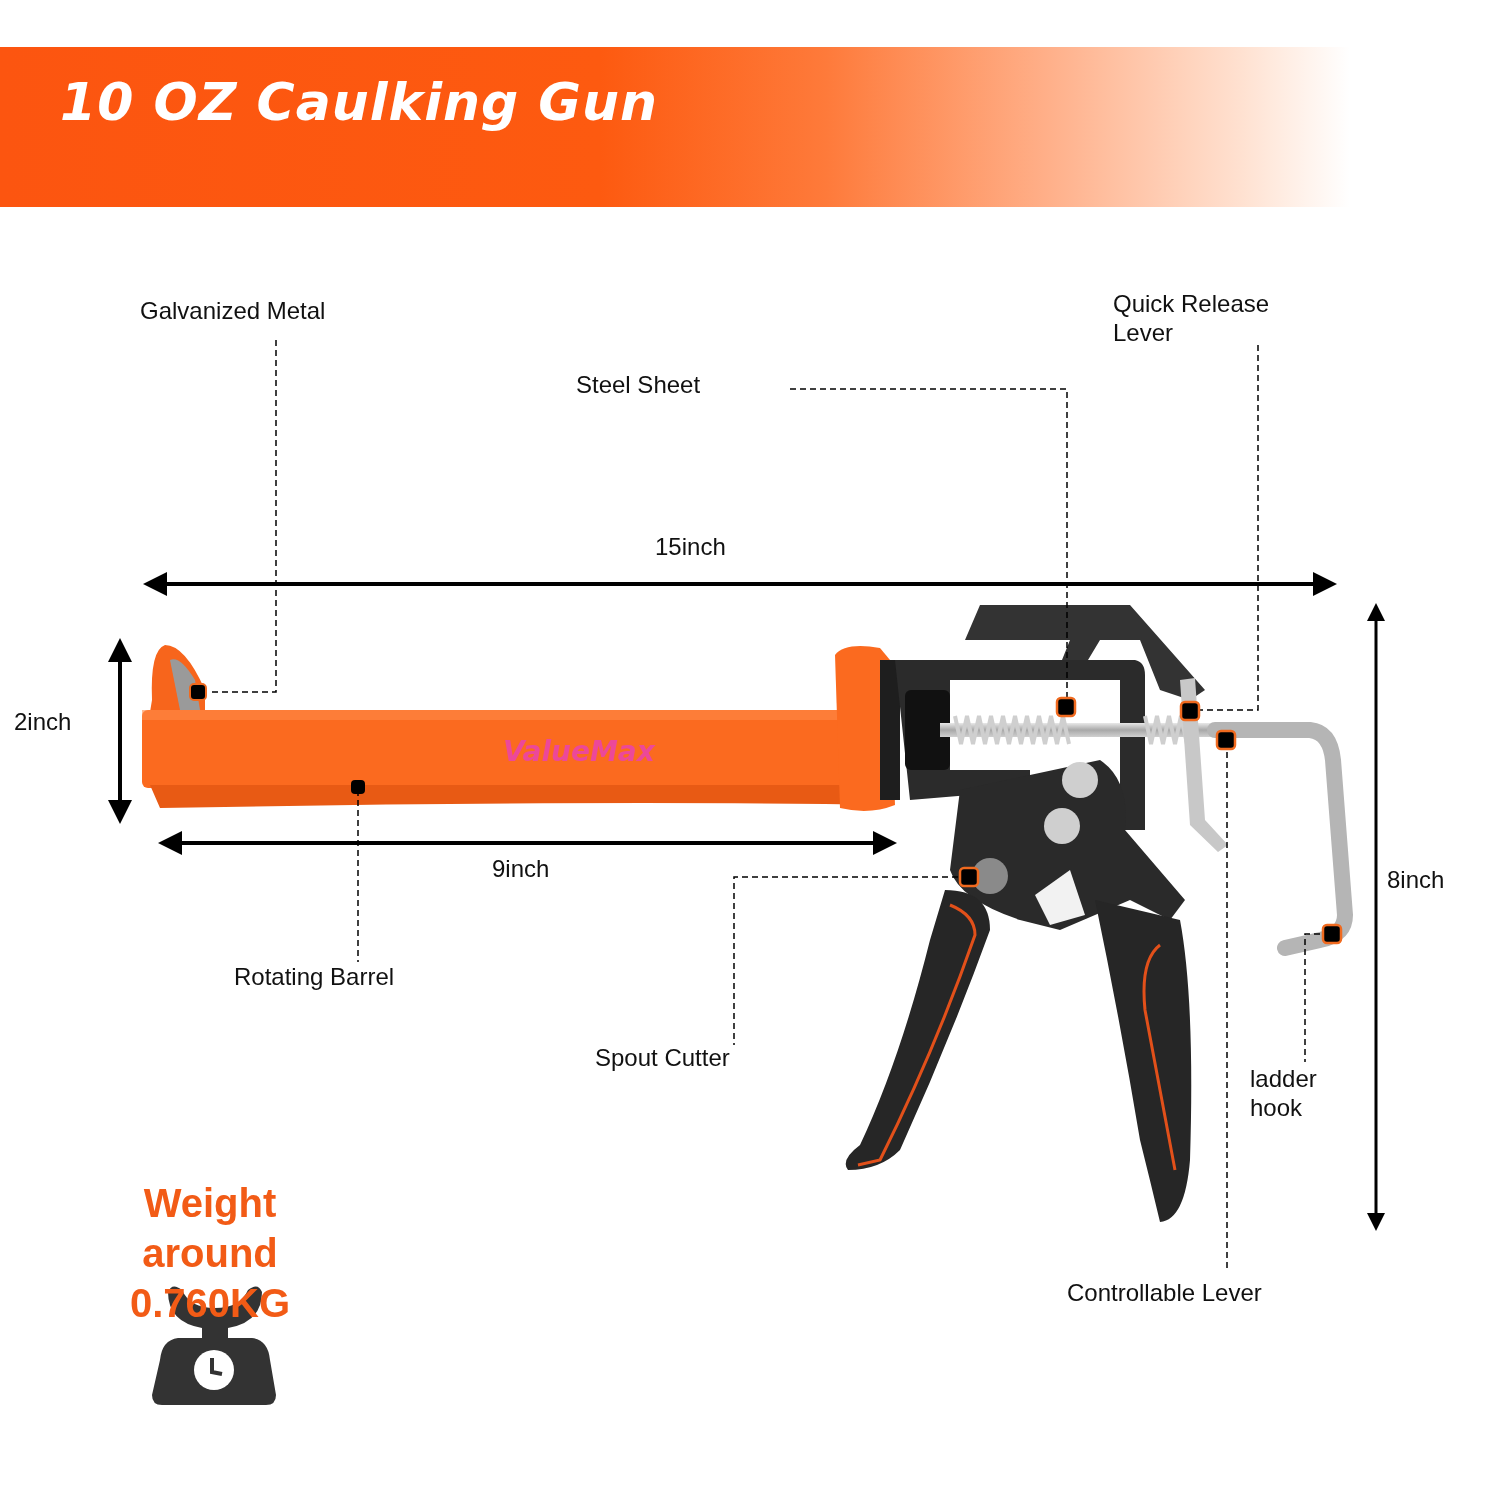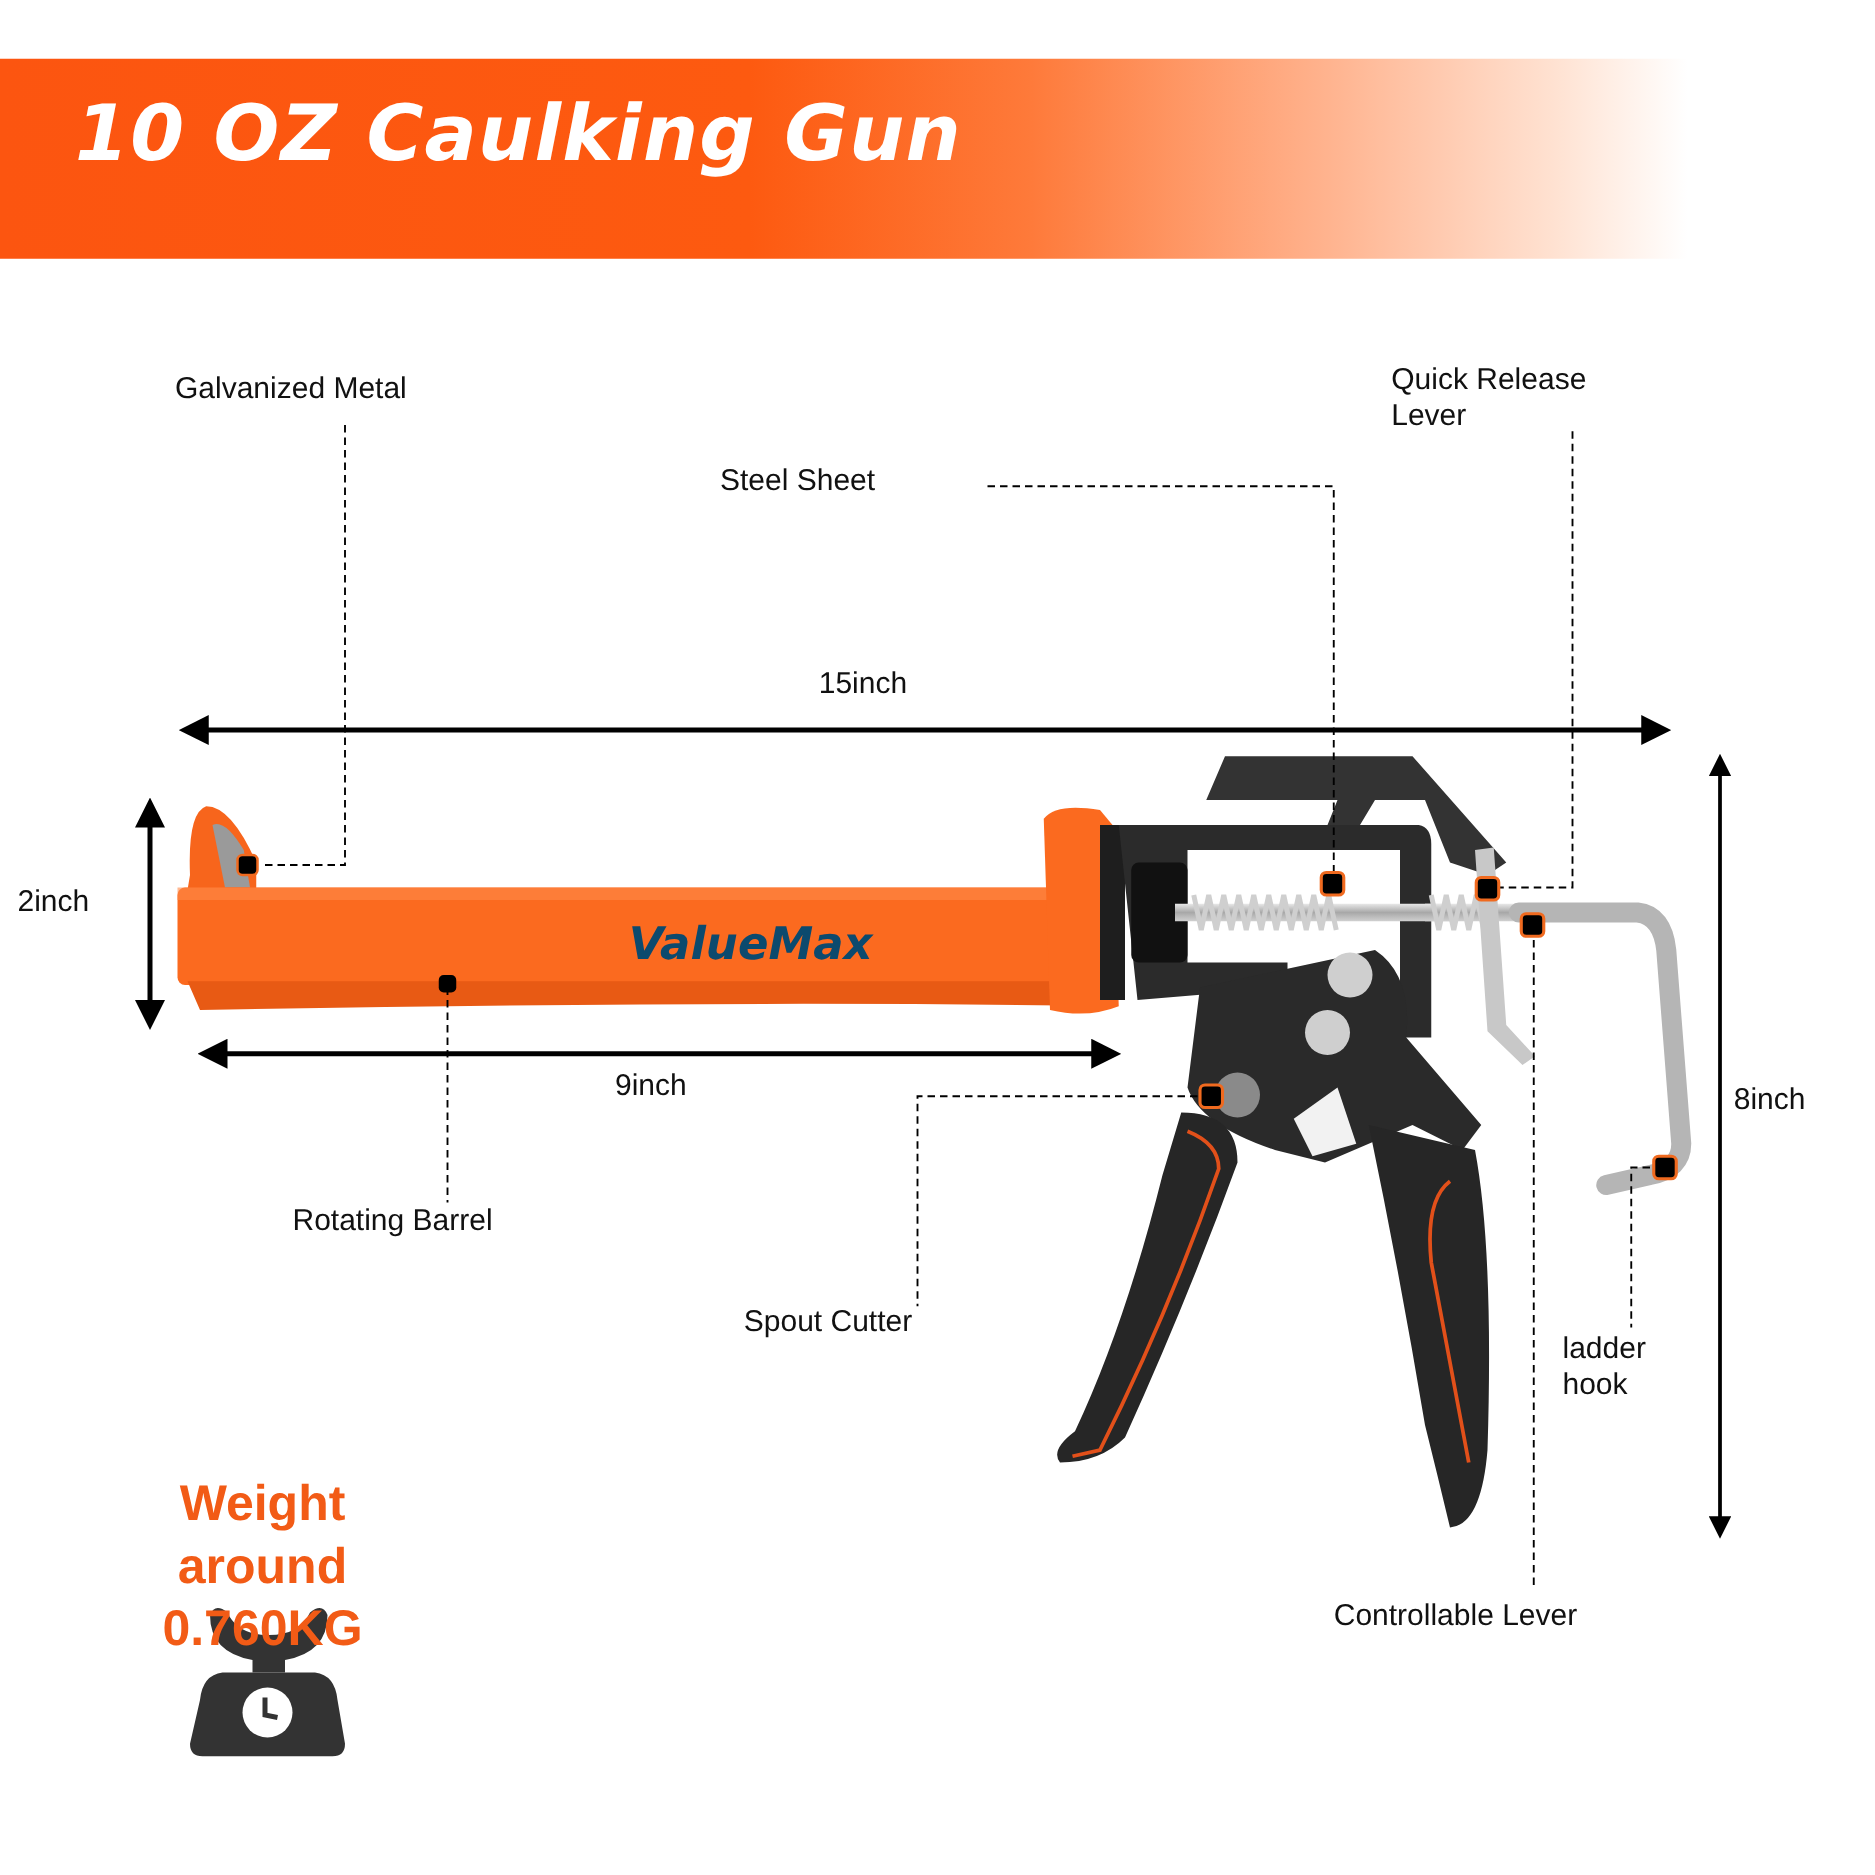--- a/index.html
+++ b/index.html
@@ -1,29 +1,29 @@
 <!DOCTYPE html>
 <html><head>
 <meta charset="utf-8">
 <style>
   html, body { margin: 0; padding: 0; background: #ffffff; }
   body { width: 1500px; height: 1500px; position: relative; overflow: hidden;
          font-family: "Liberation Sans", sans-serif; color: #000; }
   .banner { position: absolute; left: 0; top: 47px; width: 1500px; height: 160px;
             background: linear-gradient(90deg, #fc5510 0%, #fd5a10 40%, #fe7a3a 55%, #ffb08a 70%, #ffe2d2 83%, #ffffff 90%); }
-  .banner-title { position: absolute; left: 60px; top: 76px; font-size: 62px; font-weight: bold;
+  .banner-title { position: absolute; left: 60px; top: 76px; font-size: 52px; font-weight: bold;
                   font-style: italic; color: #fff; letter-spacing: 1px; line-height: 1; transform: scaleX(1.0);
                   font-family: "DejaVu Sans", sans-serif; }
   .label { position: absolute; font-size: 24px; line-height: 1.22; white-space: nowrap; color: #111; }
   .dim { position: absolute; font-size: 24px; color: #111; white-space: nowrap; }
   .weight { position: absolute; left: 60px; top: 1178px; width: 300px; text-align: center; color: #f25b16;
             font-weight: bold; font-size: 40px; line-height: 1.25; }
   svg.layer { position: absolute; left: 0; top: 0; }
-  .brand { position: absolute; left: 503px; top: 735px; font-size: 36px; font-weight: bold; font-style: italic;
-           color: #0c4a6e; font-family: "DejaVu Sans", sans-serif; letter-spacing: 0px; }
+  .brand { position: absolute; left: 503px; top: 735px; font-size: 28px; font-weight: bold; font-style: italic;
+           color: #ec4899; font-family: "DejaVu Sans", sans-serif; letter-spacing: 0px; }
 </style>
 </head>
 <body>
 
 <div class="banner"></div>
 <div class="banner-title">10 OZ Caulking Gun</div>
 
 <svg class="layer" width="1500" height="1500" viewBox="0 0 1500 1500">
   <defs>
     <marker id="arrow" viewBox="0 0 10 10" refX="5" refY="5" markerWidth="6" markerHeight="6" orient="auto-start-reverse">

